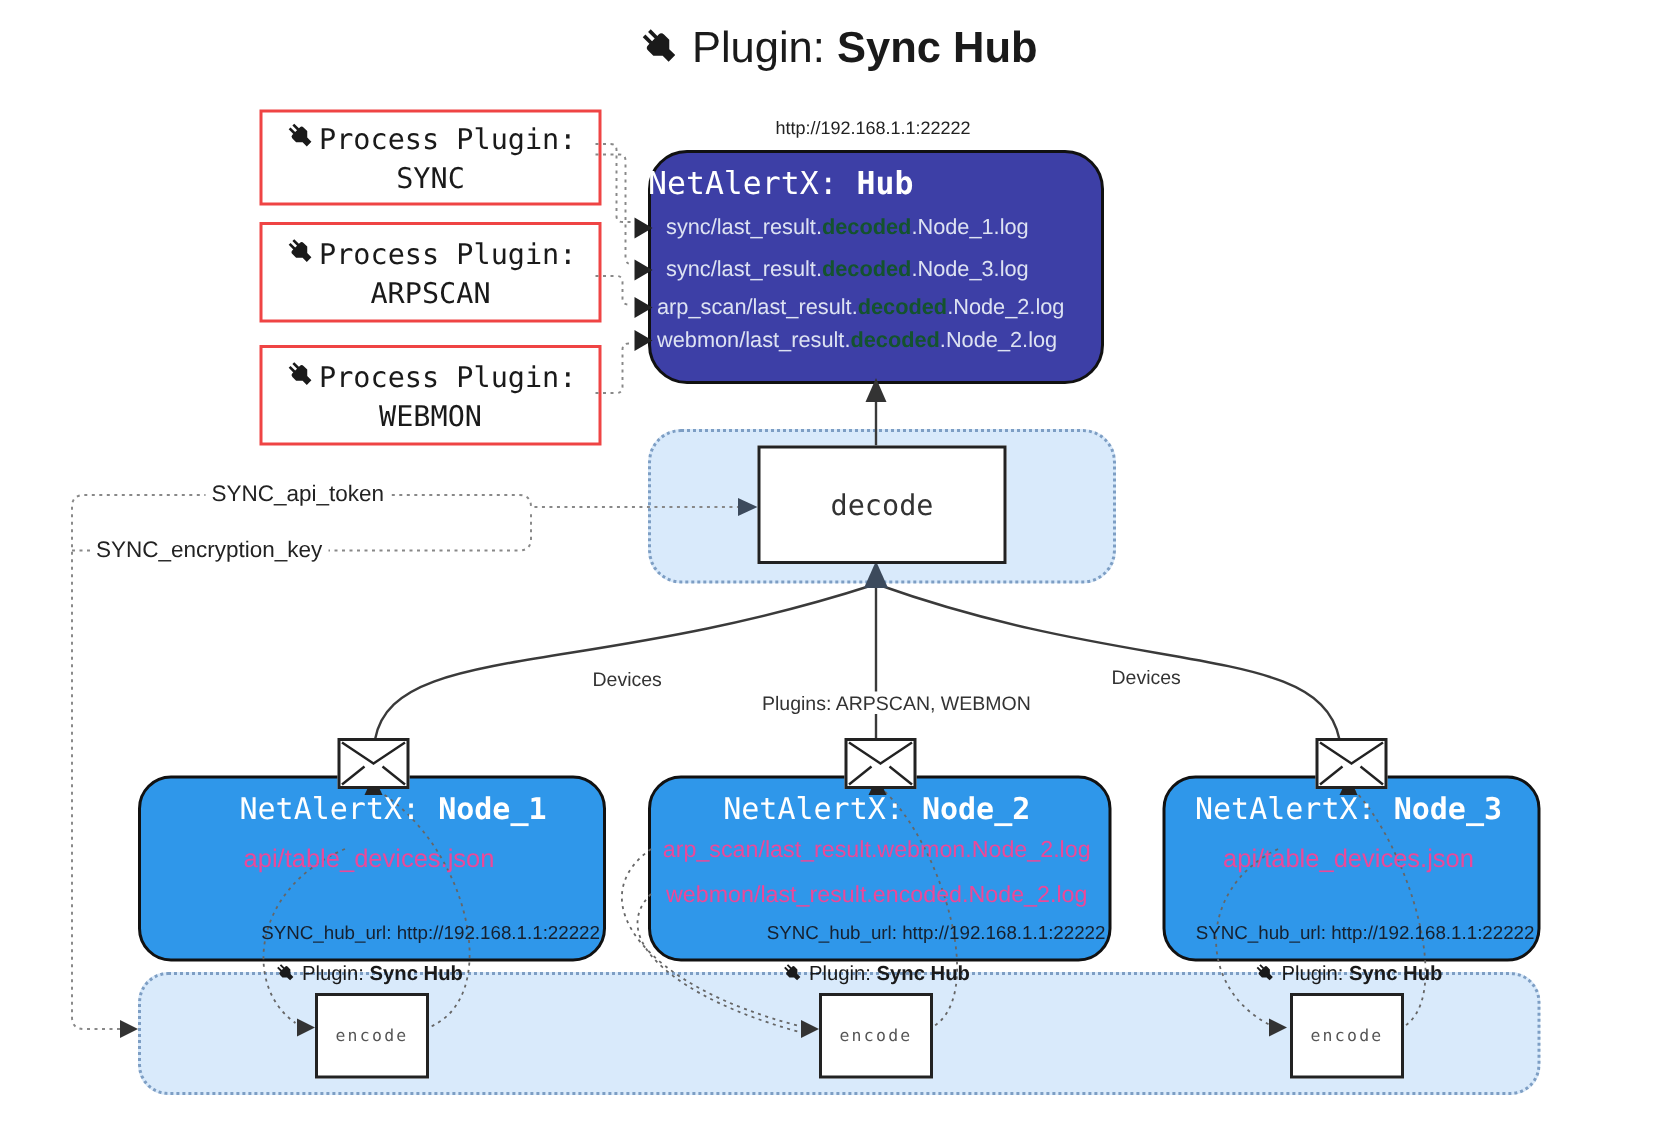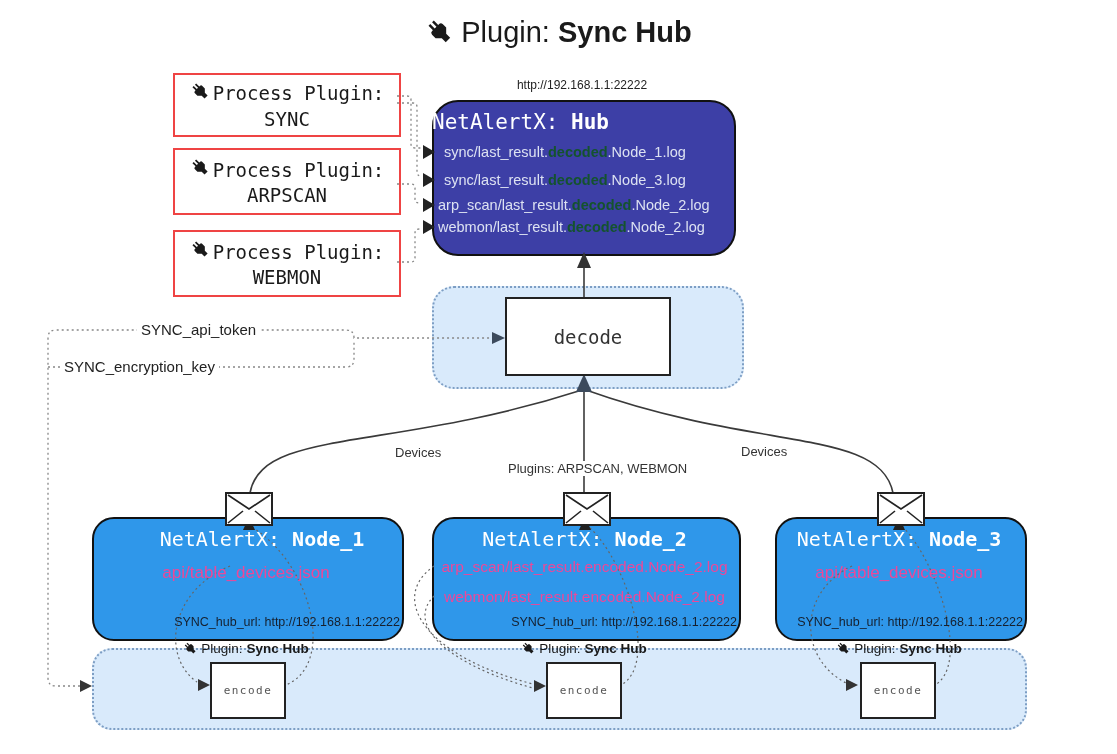--- a/index.html
+++ b/index.html
@@ -175,21 +175,21 @@
   <div class="abs edge-label" style="left:505px;top:461px;">Plugins: ARPSCAN, WEBMON</div>
   <div class="abs edge-label" style="left:738px;top:444px;">Devices</div>
 
   <div class="abs node" style="left:92px;width:308px;"></div>
   <div class="abs node-title mono" style="left:108px;width:308px;"><span>NetAlertX: </span><b>Node_1</b></div>
   <div class="abs node-file sans" style="left:92px;width:308px;top:563px;font-size:17px;">api/table_devices.json</div>
   <div class="abs node-url sans" style="left:92px;width:308px;">SYNC_hub_url: http://192.168.1.1:22222</div>
 
   <div class="abs node" style="left:432px;width:305px;"></div>
   <div class="abs node-title mono" style="left:432px;width:305px;"><span>NetAlertX: </span><b>Node_2</b></div>
-  <div class="abs node-file sans" style="left:432px;width:305px;top:558px;font-size:15.5px;">arp_scan/last_result.encoded.Node_2.log</div>
+  <div class="abs node-file sans" style="left:432px;width:305px;top:558px;font-size:15.5px;">arp_scan/last_result.webmon.Node_2.log</div>
   <div class="abs node-file sans" style="left:432px;width:305px;top:588px;font-size:15.5px;">webmon/last_result.encoded.Node_2.log</div>
   <div class="abs node-url sans" style="left:432px;width:305px;">SYNC_hub_url: http://192.168.1.1:22222</div>
 
   <div class="abs node" style="left:775px;width:248px;"></div>
   <div class="abs node-title mono" style="left:775px;width:248px;"><span>NetAlertX: </span><b>Node_3</b></div>
   <div class="abs node-file sans" style="left:775px;width:248px;top:563px;font-size:17px;">api/table_devices.json</div>
   <div class="abs node-url sans" style="left:775px;width:248px;">SYNC_hub_url: http://192.168.1.1:22222</div>
 
   <div class="abs env" style="left:225px;"><svg width="44" height="30" viewBox="0 0 44 30">
         <g stroke="#222" stroke-width="1.6" fill="none">

